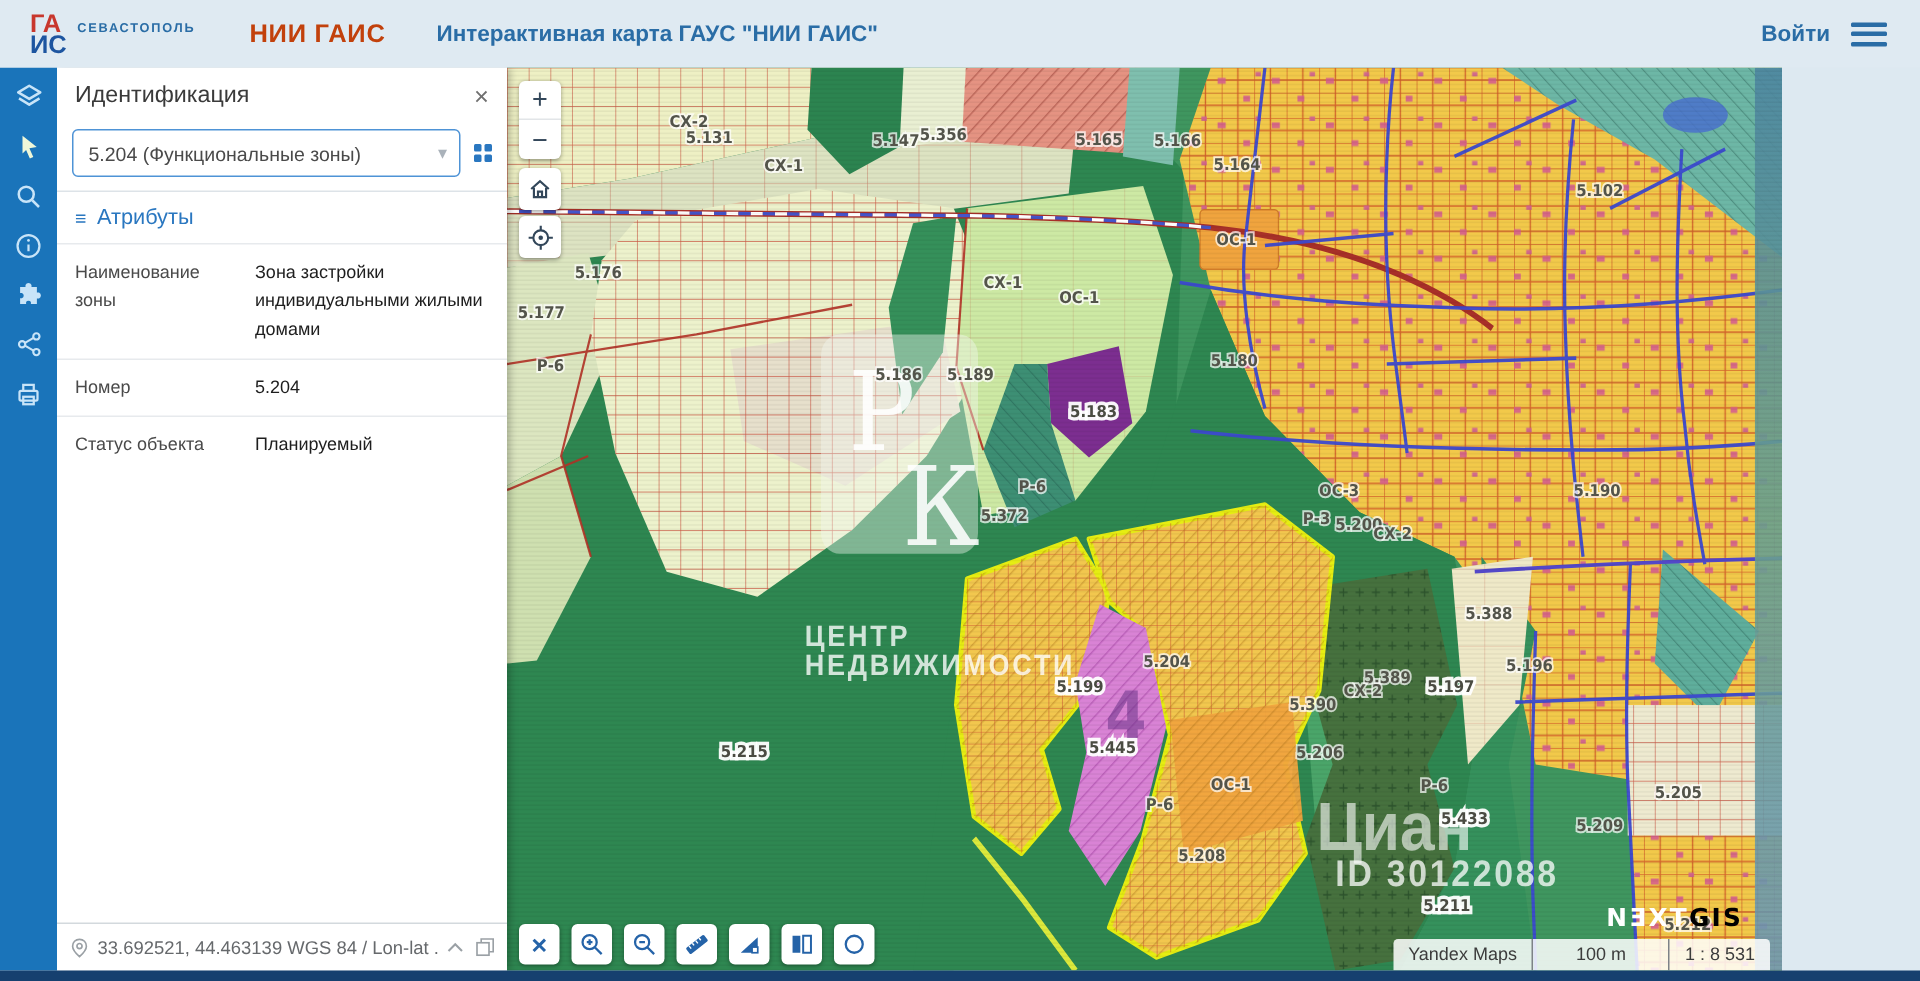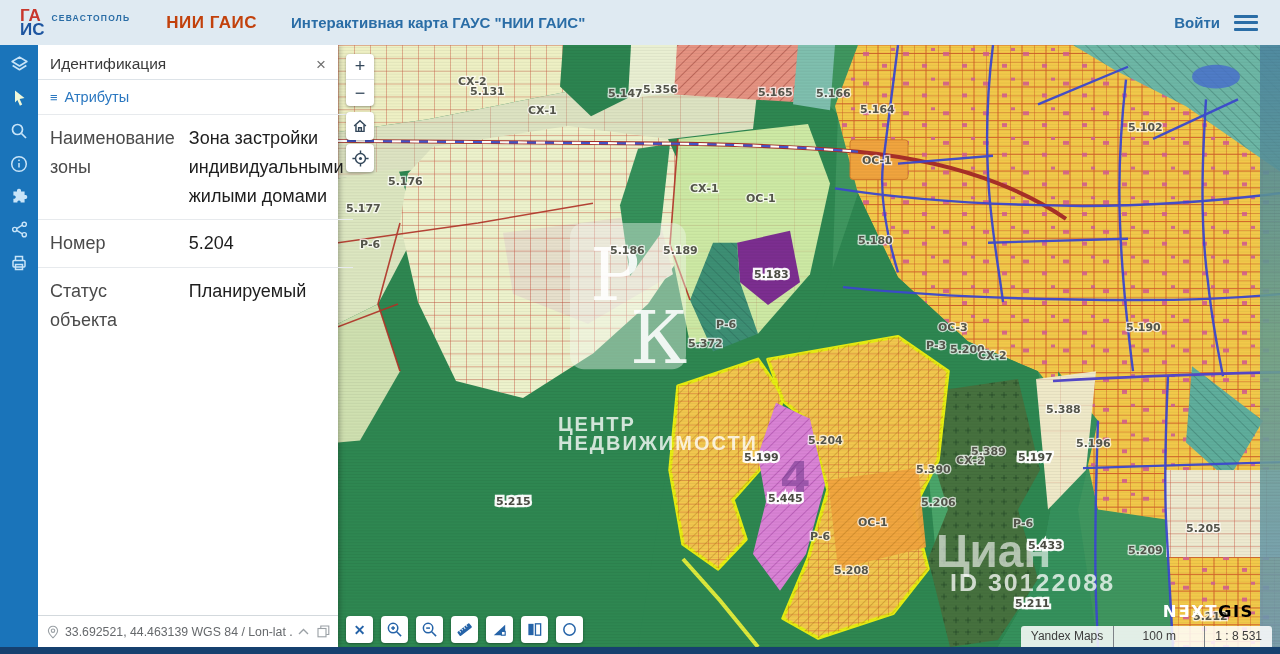--- a/index.html
+++ b/index.html
@@ -17,21 +17,21 @@
   .logo-text { display:flex; flex-direction:row; line-height:1;gap:36px; }
   .logo-region { font-size:8.5px; font-weight:bold; color:#2a6da6; letter-spacing:1.2px; margin-bottom:2px; }
   .logo-org { font-size:17px; font-weight:bold; color:#c2410c; letter-spacing:.5px; }
   .app-title { margin-left:34px; font-size:15px; font-weight:bold; color:#2a6da6; }
   .header-right { margin-left:auto; display:flex; align-items:center; gap:14px; padding-right:22px; }
   .login-link { font-size:15px; font-weight:bold; color:#2a6da6; cursor:pointer; }
   .burger { width:24px; height:16px; display:flex; flex-direction:column; justify-content:space-between; cursor:pointer; }
   .burger span { display:block; height:3px; background:#2a6da6; border-radius:1px; }
 
   
-  .body { position:absolute; top:45px; left:0; width:1280px; height:602px; display:flex; }
+  .body { position:absolute; top:45px; left:0; width:1188px; height:602px; display:flex; }
   .bottom-strip { position:absolute; left:0; bottom:0; width:1280px; height:7px; background:#16406f; z-index:40; }
 
   
   .rail { width:38px; background:#1a74ba; display:flex; flex-direction:column; align-items:center; padding-top:9px; gap:12px; z-index:20; }
   .rail-btn { width:26px; height:21px; display:flex; align-items:center; justify-content:center; cursor:pointer; }
   .rail-btn svg { display:block; }
 
   
   .panel { width:300px; background:#ffffff; position:relative; z-index:10; box-shadow:2px 0 5px rgba(0,0,0,.25); }
   .panel-head { height:34px; display:flex; align-items:center; padding:4px 12px 0 12px; }
@@ -39,21 +39,21 @@
   .panel-close { margin-left:auto; font-size:17px; color:#707070; cursor:pointer; line-height:1; }
   .select-row { display:flex; align-items:center; gap:9px; padding:7px 10px 9px 10px; }
   .fake-select { flex:1; height:32px; border:1px solid #4e93d6; border-radius:4px; display:flex; align-items:center;
     padding:0 8px 0 10px; font-size:13px; color:#4a4a4a; cursor:pointer; background:#fff; }
   .fake-select .caret { margin-left:auto; color:#aab2ba; font-size:12px; }
   .dots-icon { display:grid; grid-template-columns:5px 5px; grid-auto-rows:5px; gap:2px; cursor:pointer; }
   .dots-icon i { background:#2a77c0; border-radius:1px; }
   .attrs-row { border-top:1px solid #dde3e8; padding:9px 12px; display:flex; align-items:center; gap:7px; }
   .attrs-ico { color:#2a77c0; font-size:13px; }
   .attrs-label { color:#2a77c0; font-size:14.5px; cursor:pointer; }
-  table.attrs { width:100%; border-collapse:collapse; font-size:18px; }
+  table.attrs { width:100%; border-collapse:collapse; font-size:12px; }
   table.attrs td { border-top:1px solid #e7eaed; padding:9px 10px 9px 12px; vertical-align:top; line-height:1.6; }
   table.attrs td.lbl { width:120px; color:#4a4a4a; padding-right:2px; }
   table.attrs td.val { color:#1e1e1e; }
   .coords-bar { position:absolute; left:0; bottom:0; width:100%; height:32px; border-top:1px solid #d3d9dd;
     display:flex; align-items:center; padding:0 8px 0 9px; gap:6px; background:#fff; }
   .coords-text { font-size:12.3px; color:#66696c; white-space:nowrap; overflow:hidden; }
   .coords-bar svg { flex:none; }
   .coords-right { margin-left:auto; display:flex; gap:8px; align-items:center; }
 
   
@@ -162,20 +162,32 @@
             <path d="M6.5 7.5 V3.5 h7 v4"></path>
             <rect x="6.5" y="11.5" width="7" height="5"></rect>
         </svg>
       </div>
     </div>
 
     <div class="panel">
       <div class="panel-head">
         <span class="panel-title">Идентификация</span>
         <span class="panel-close">×</span>
+      </div>
+      <div class="select-row">
+        <div class="fake-select">
+          <span>5.204 (Функциональные зоны)</span>
+          <span class="caret">▾</span>
+        </div>
+        <div class="dots-icon">
+          <i></i>
+            <i></i>
+            <i></i>
+            <i></i>
+        </div>
       </div>
       <div class="attrs-row">
         <span class="attrs-ico">≡</span>
         <span class="attrs-label">Атрибуты</span>
       </div>
       <table class="attrs">
         <tbody>
             <tr>
           <td class="lbl">Наименование зоны</td>
           <td class="val">Зона застройки индивидуальными жилыми домами</td>

